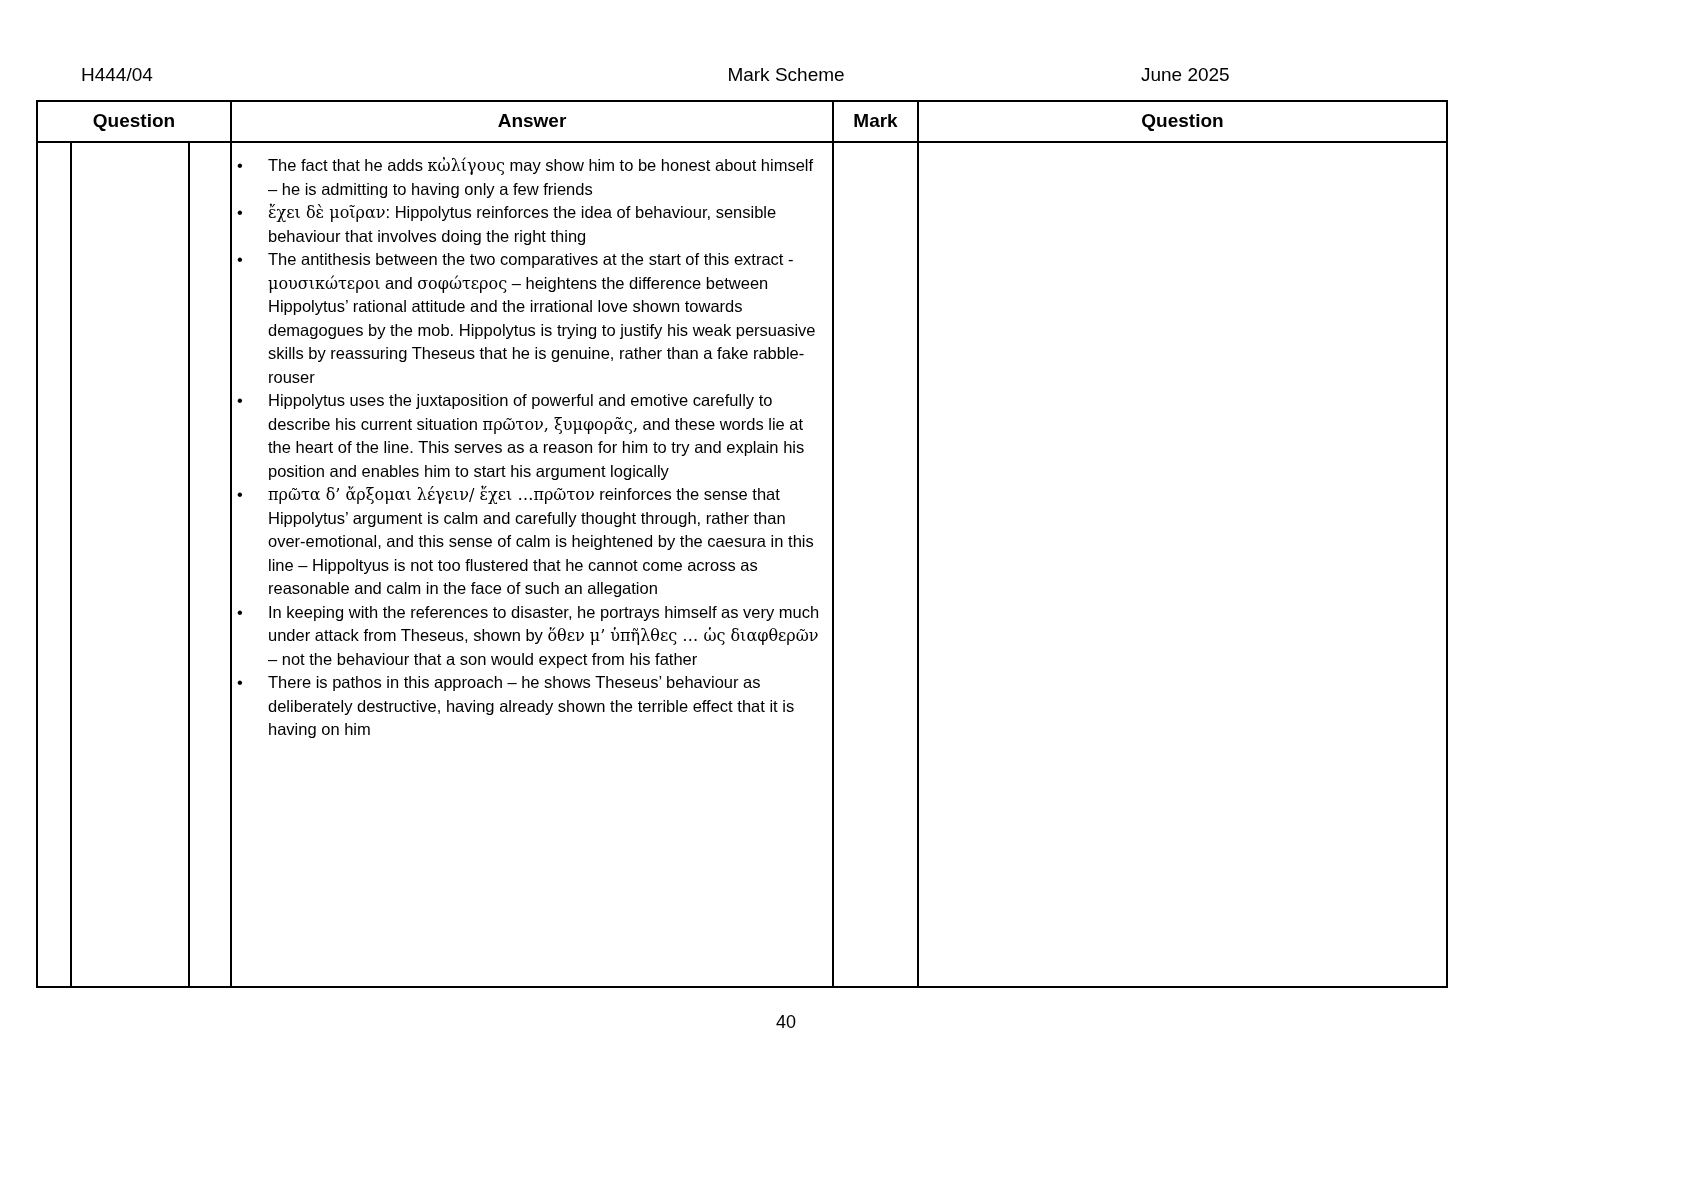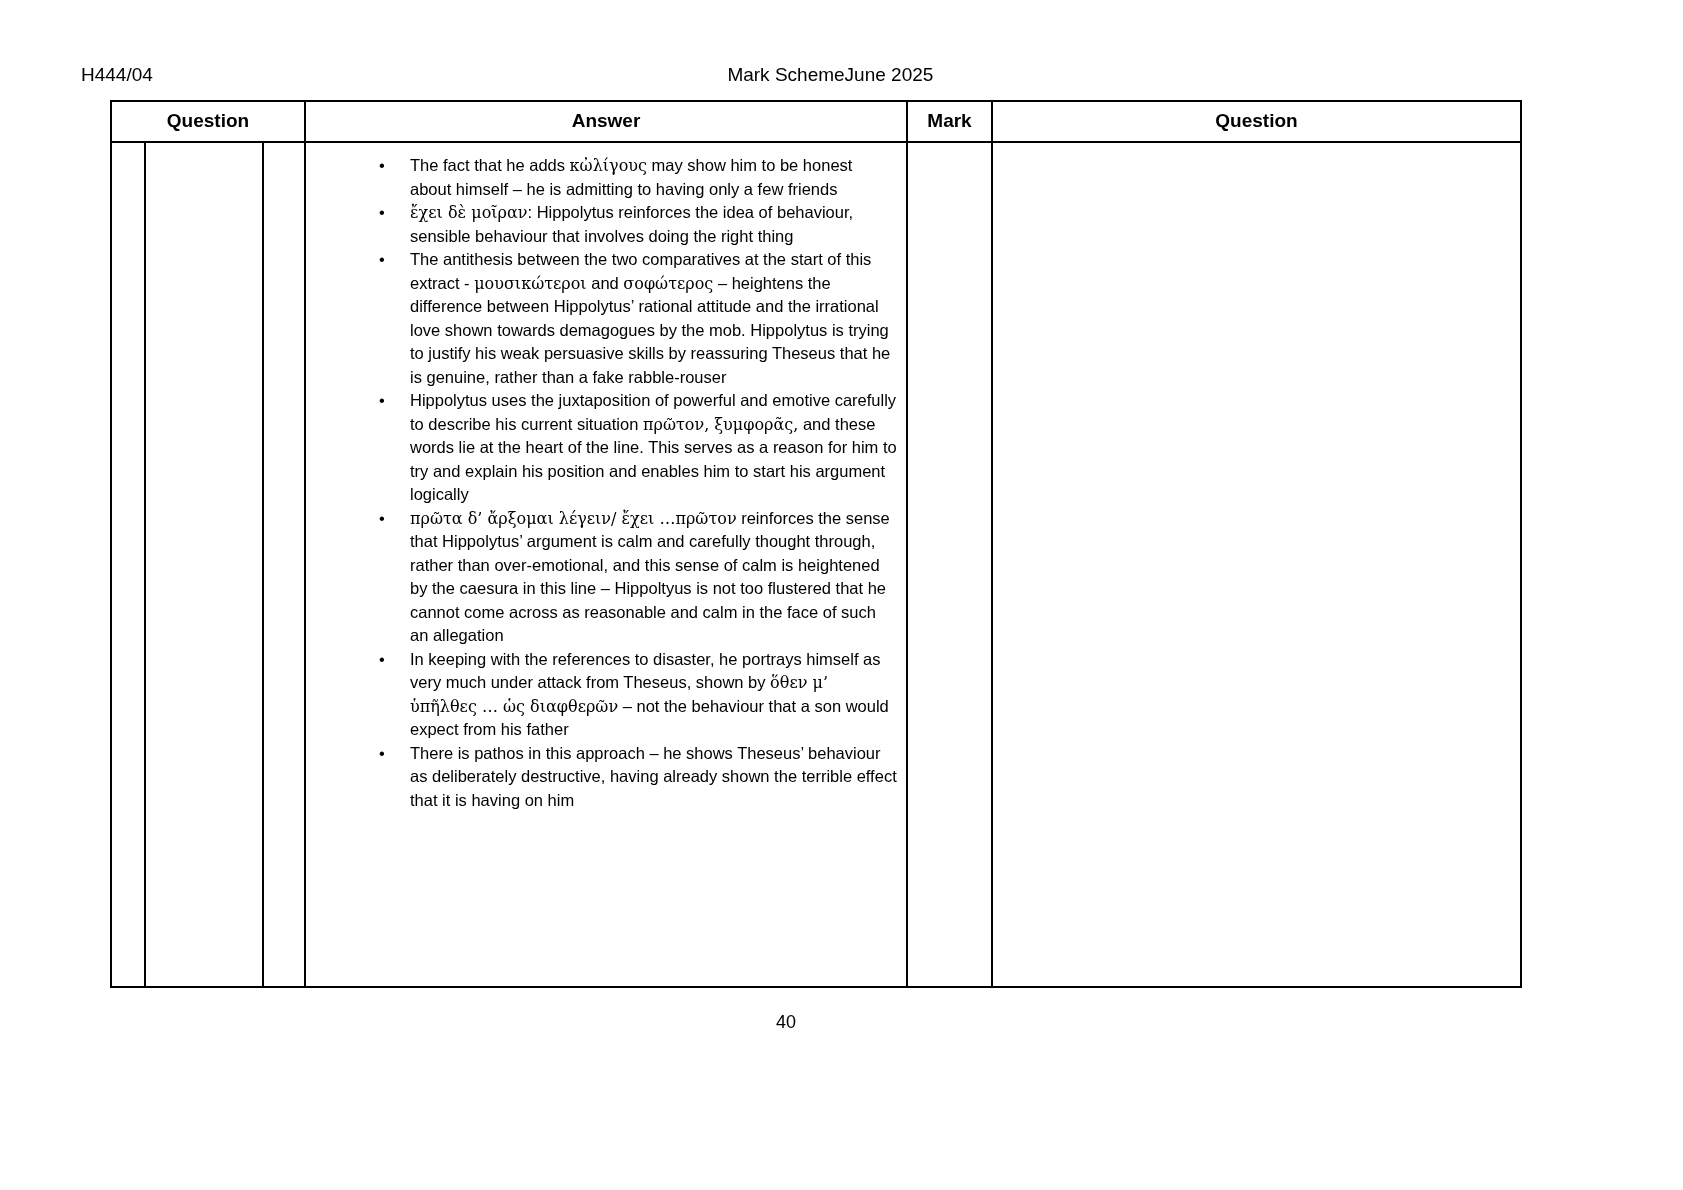--- a/index.html
+++ b/index.html
@@ -17,27 +17,28 @@
     background: #ffffff;
     overflow: hidden;
   }
   .doc-header {
     margin: 64px 81px 14px 81px;
     width: 1410px;
     display: grid;
     grid-template-columns: 1fr auto 1fr;
     align-items: baseline;
     font-size: 19px;
+    gap: 35px;
   }
   .doc-header .left   { text-align: left; }
   .doc-header .center { text-align: center; }
-  .doc-header .right  { text-align: left; }
+  .doc-header .right  { text-align: center; }
 
   table.ms-table {
-    margin-left: 110px;
+    margin-left: 36px;
     width: 1410px;
     border-collapse: collapse;
     table-layout: fixed;
   }
   table.ms-table th,
   table.ms-table td {
     border: 2px solid #000000;
     vertical-align: top;
   }
   table.ms-table thead th {
@@ -50,21 +51,21 @@
   td.body-cell { height: 845px; }
 
   td.answer-cell {
     padding: 11px 8px 10px 0;
     font-size: 16.5px;
     line-height: 23.5px;
   }
   ul.bullet-list {
     list-style: none;
     margin: 0;
-    padding-left: 104px;
+    padding-left: 36px;
   }
   ul.bullet-list li {
     position: relative;
   }
   ul.bullet-list li::before {
     content: "\2022";
     position: absolute;
     left: -31px;
     top: 0;
     font-size: 16.5px;

